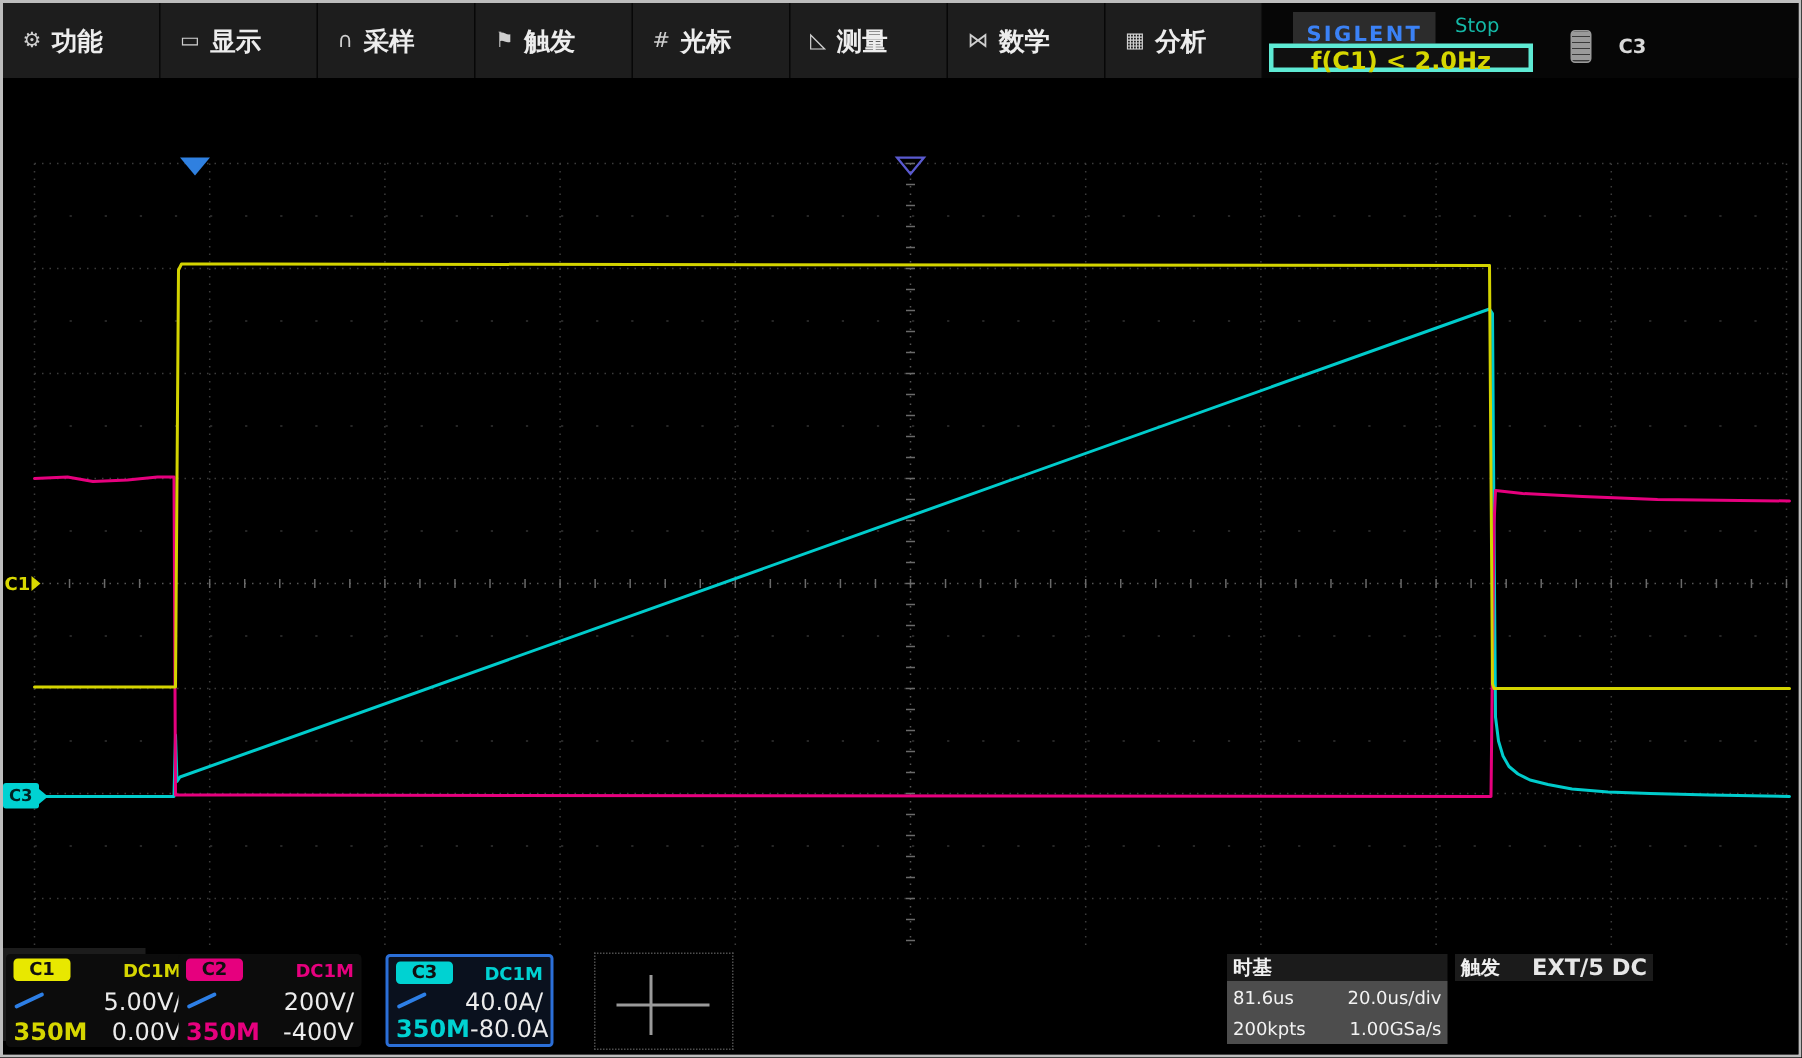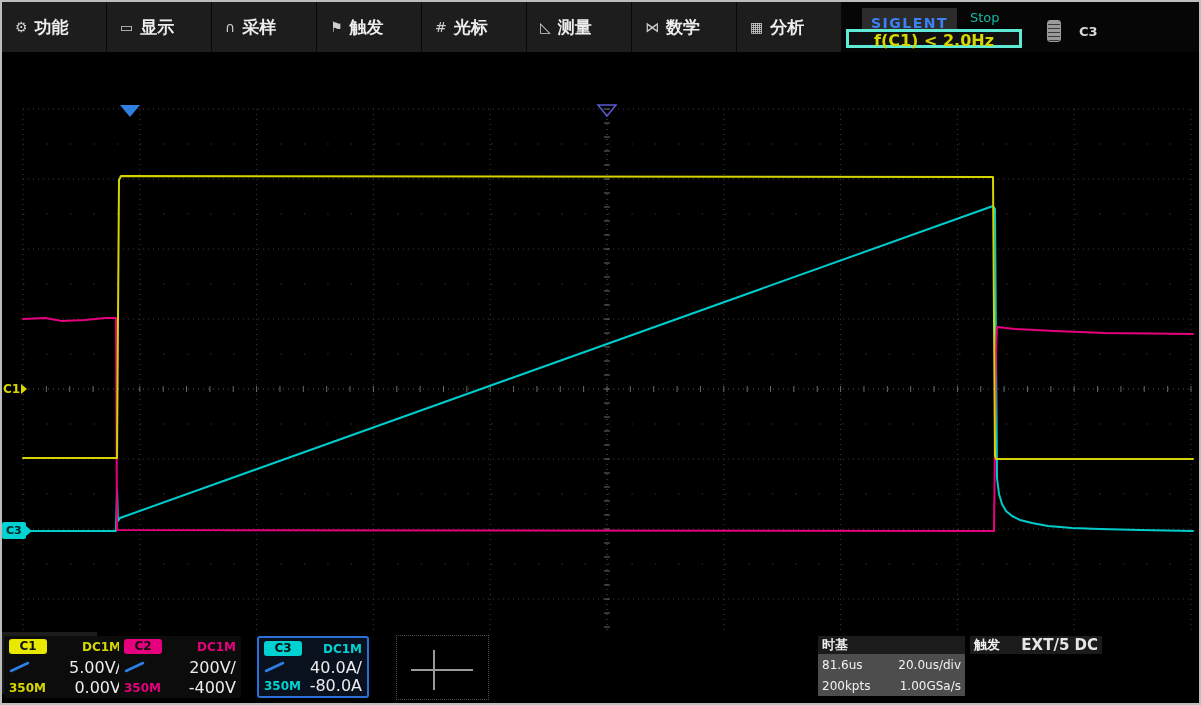--- a/index.html
+++ b/index.html
@@ -40,21 +40,21 @@
   
   .bottombar{position:absolute;left:0;top:630px;width:100%;height:71px;background:#000;z-index:6;}
   .chbox{position:absolute;top:4px;width:122px;height:62px;background:#0c0c0c;border-radius:3px;
     box-sizing:border-box;padding:3px 5px;display:flex;flex-direction:column;justify-content:space-between;}
   .chbox.selected{border:2px solid #2b6fd8;background:#0a111e;}
   .chrow{display:flex;justify-content:space-between;align-items:center;height:15px;font-size:12px;}
   .chip{width:38px;text-align:center;border-radius:3px;font-weight:bold;font-size:12px;
     height:15px;line-height:15px;color:#101010;}
   .coupling{font-size:12px;font-weight:bold;}
   .white-val{color:#ececec;font-size:16px;}
-  .bw{font-size:12px;font-weight:bold;}
+  .bw{font-size:16px;font-weight:bold;}
   .probe-icon{display:block;}
   .xhair-box{position:absolute;left:394px;top:3px;width:93px;height:65px;border:1px dotted #4e4e4e;
     box-sizing:border-box;}
   .xhair-box .h{position:absolute;left:14px;top:33px;width:62px;height:2px;background:#9a9a9a;}
   .xhair-box .v{position:absolute;left:36px;top:14px;width:2px;height:40px;background:#9a9a9a;}
   .infobox{position:absolute;top:4px;box-sizing:border-box;}
   .info-head{height:18px;display:flex;justify-content:space-between;align-items:center;
     padding:0 4px;color:#f0f0f0;font-weight:bold;font-size:13px;background:#1b1b1b;}
   .info-head .sub{font-size:15px;font-weight:bold;color:#e6e6e6;}
   .info-rows{background:#4d4d4d;}

